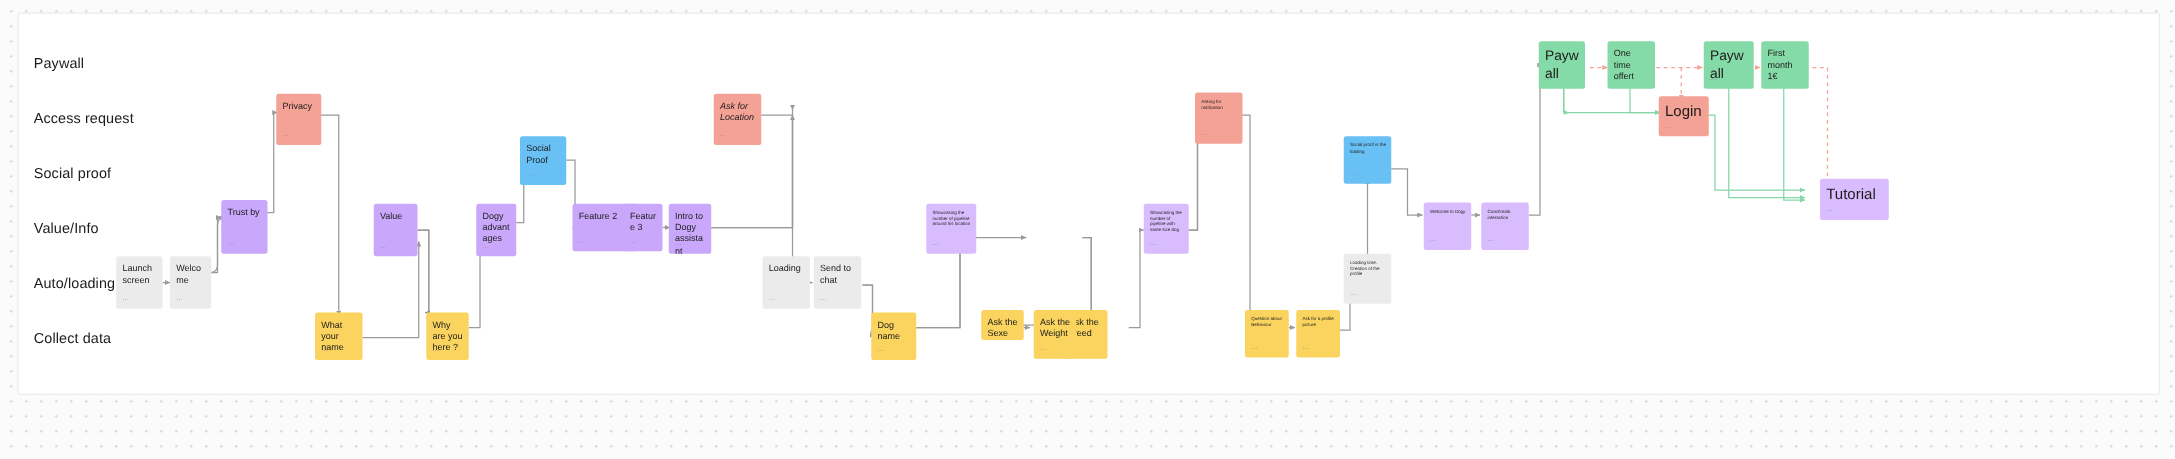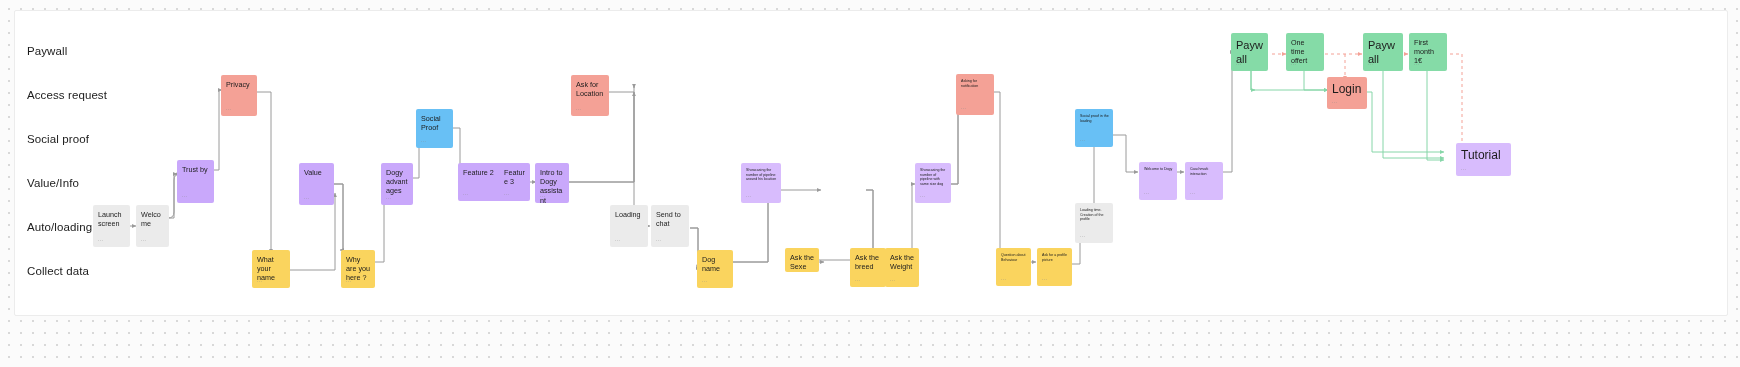--- a/index.html
+++ b/index.html
@@ -215,21 +215,21 @@
   <div class="card c-purple" style="left:499px;top:163px;width:31px;height:38px;">
     <div class="title t-md">Feature 3</div>
     <div class="dots">...</div>
   </div>
 
   <div class="card c-purple" style="left:535px;top:163px;width:34px;height:40px;">
     <div class="title t-md">Intro to Dogy assistant</div>
     <div class="dots">...</div>
   </div>
 
-  <div class="card c-red" style="left:571px;top:75px;width:38px;height:41px;">
+  <div class="card c-red" style="left:571px;top:75px;width:38px;height:41px;font-style:italic;">
     <div class="title t-md">Ask for Location</div>
     <div class="dots">...</div>
   </div>
 
   <div class="card c-grey" style="left:610px;top:205px;width:36px;height:42px;padding-left:38px;">
     <div class="title t-md">Loading</div>
     <div class="dots">...</div>
   </div>
 
   <div class="card c-grey" style="left:651px;top:205px;width:38px;height:42px;">
@@ -250,21 +250,21 @@
   <div class="card c-yellow" style="left:785px;top:248px;width:34px;height:24px;">
     <div class="title t-md">Ask the Sexe</div>
     <div class="dots">...</div>
   </div>
 
   <div class="card c-yellow" style="left:850px;top:248px;width:36px;height:39px;">
     <div class="title t-md">Ask the breed</div>
     <div class="dots">...</div>
   </div>
 
-  <div class="card c-yellow" style="left:885px;top:248px;width:34px;height:39px;">
+  <div class="card c-yellow" style="left:827px;top:248px;width:34px;height:39px;">
     <div class="title t-md">Ask the Weight</div>
     <div class="dots">...</div>
   </div>
 
   <div class="card c-purple-l" style="left:915px;top:163px;width:36px;height:40px;">
     <div class="title t-sm">Showcasing the number of pipeline with same size dog</div>
     <div class="dots">...</div>
   </div>
 
   <div class="card c-red" style="left:956px;top:74px;width:38px;height:41px;">

